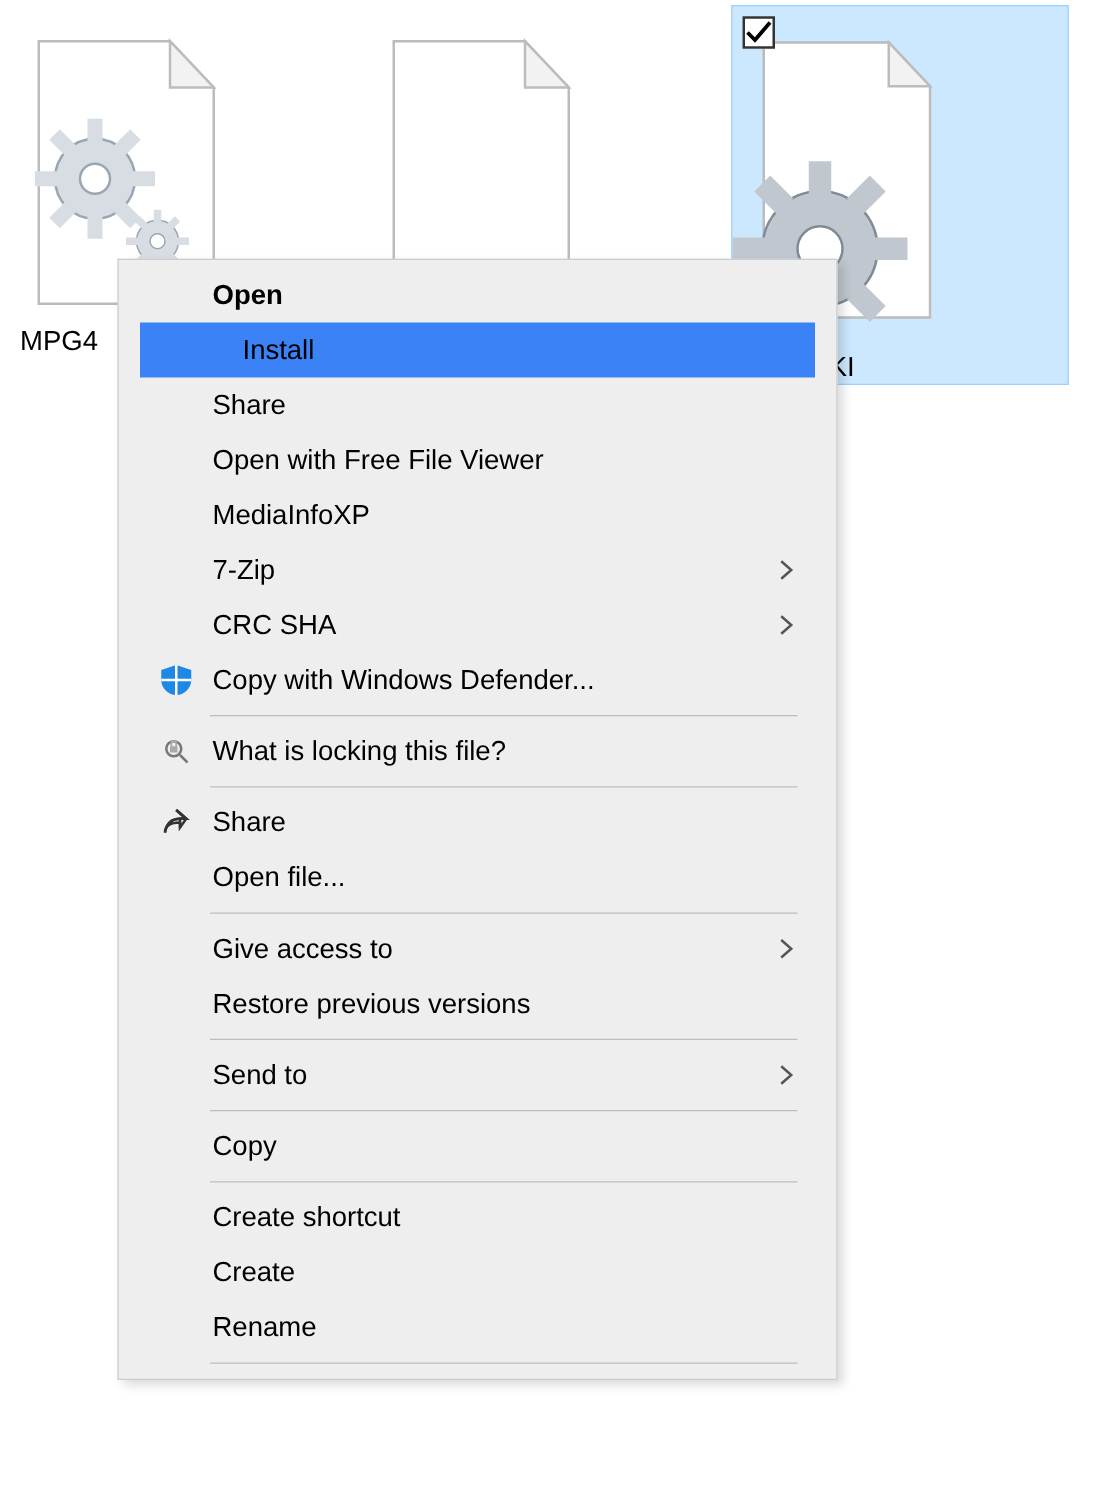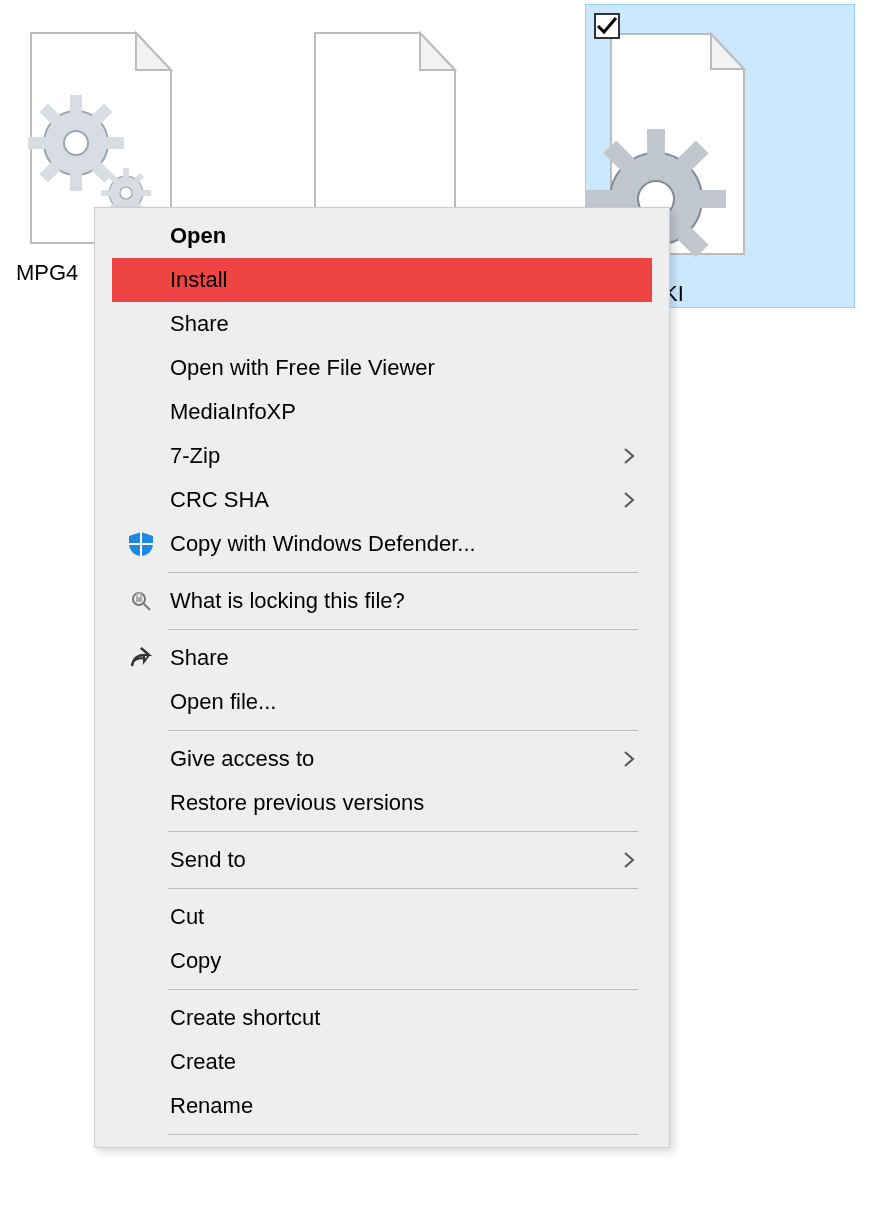--- a/index.html
+++ b/index.html
@@ -54,21 +54,22 @@
     padding: 6px 17px;
   }
   .menu-item {
     display: flex;
     align-items: center;
     height: 44px;
     padding: 0 16px 0 12px;
     cursor: default;
   }
   .menu-item.highlight {
-    background: #ef4444;
+    background: #3b82f6;
+    gap: 24px;
   }
   .menu-icon {
     width: 34px;
     height: 30px;
     display: flex;
     align-items: center;
     justify-content: center;
     flex-shrink: 0;
   }
   .menu-label {
@@ -292,25 +293,20 @@
       <span class="menu-label">Send to</span>
       <span class="submenu-arrow">
         <svg width="14" height="22" viewBox="0 0 14 22">
           <polyline points="3,4 11,11 3,18" fill="none" stroke="#555" stroke-width="2"></polyline>
         </svg>
       </span>
     </div>
     <div class="menu-sep"></div>
     <div class="menu-item">
       <span class="menu-icon"></span>
-      <span class="menu-label">Cut</span>
-      <span class="submenu-arrow"></span>
-    </div>
-    <div class="menu-item">
-      <span class="menu-icon"></span>
       <span class="menu-label">Copy</span>
       <span class="submenu-arrow"></span>
     </div>
     <div class="menu-sep"></div>
     <div class="menu-item">
       <span class="menu-icon"></span>
       <span class="menu-label">Create shortcut</span>
       <span class="submenu-arrow"></span>
     </div>
     <div class="menu-item">

